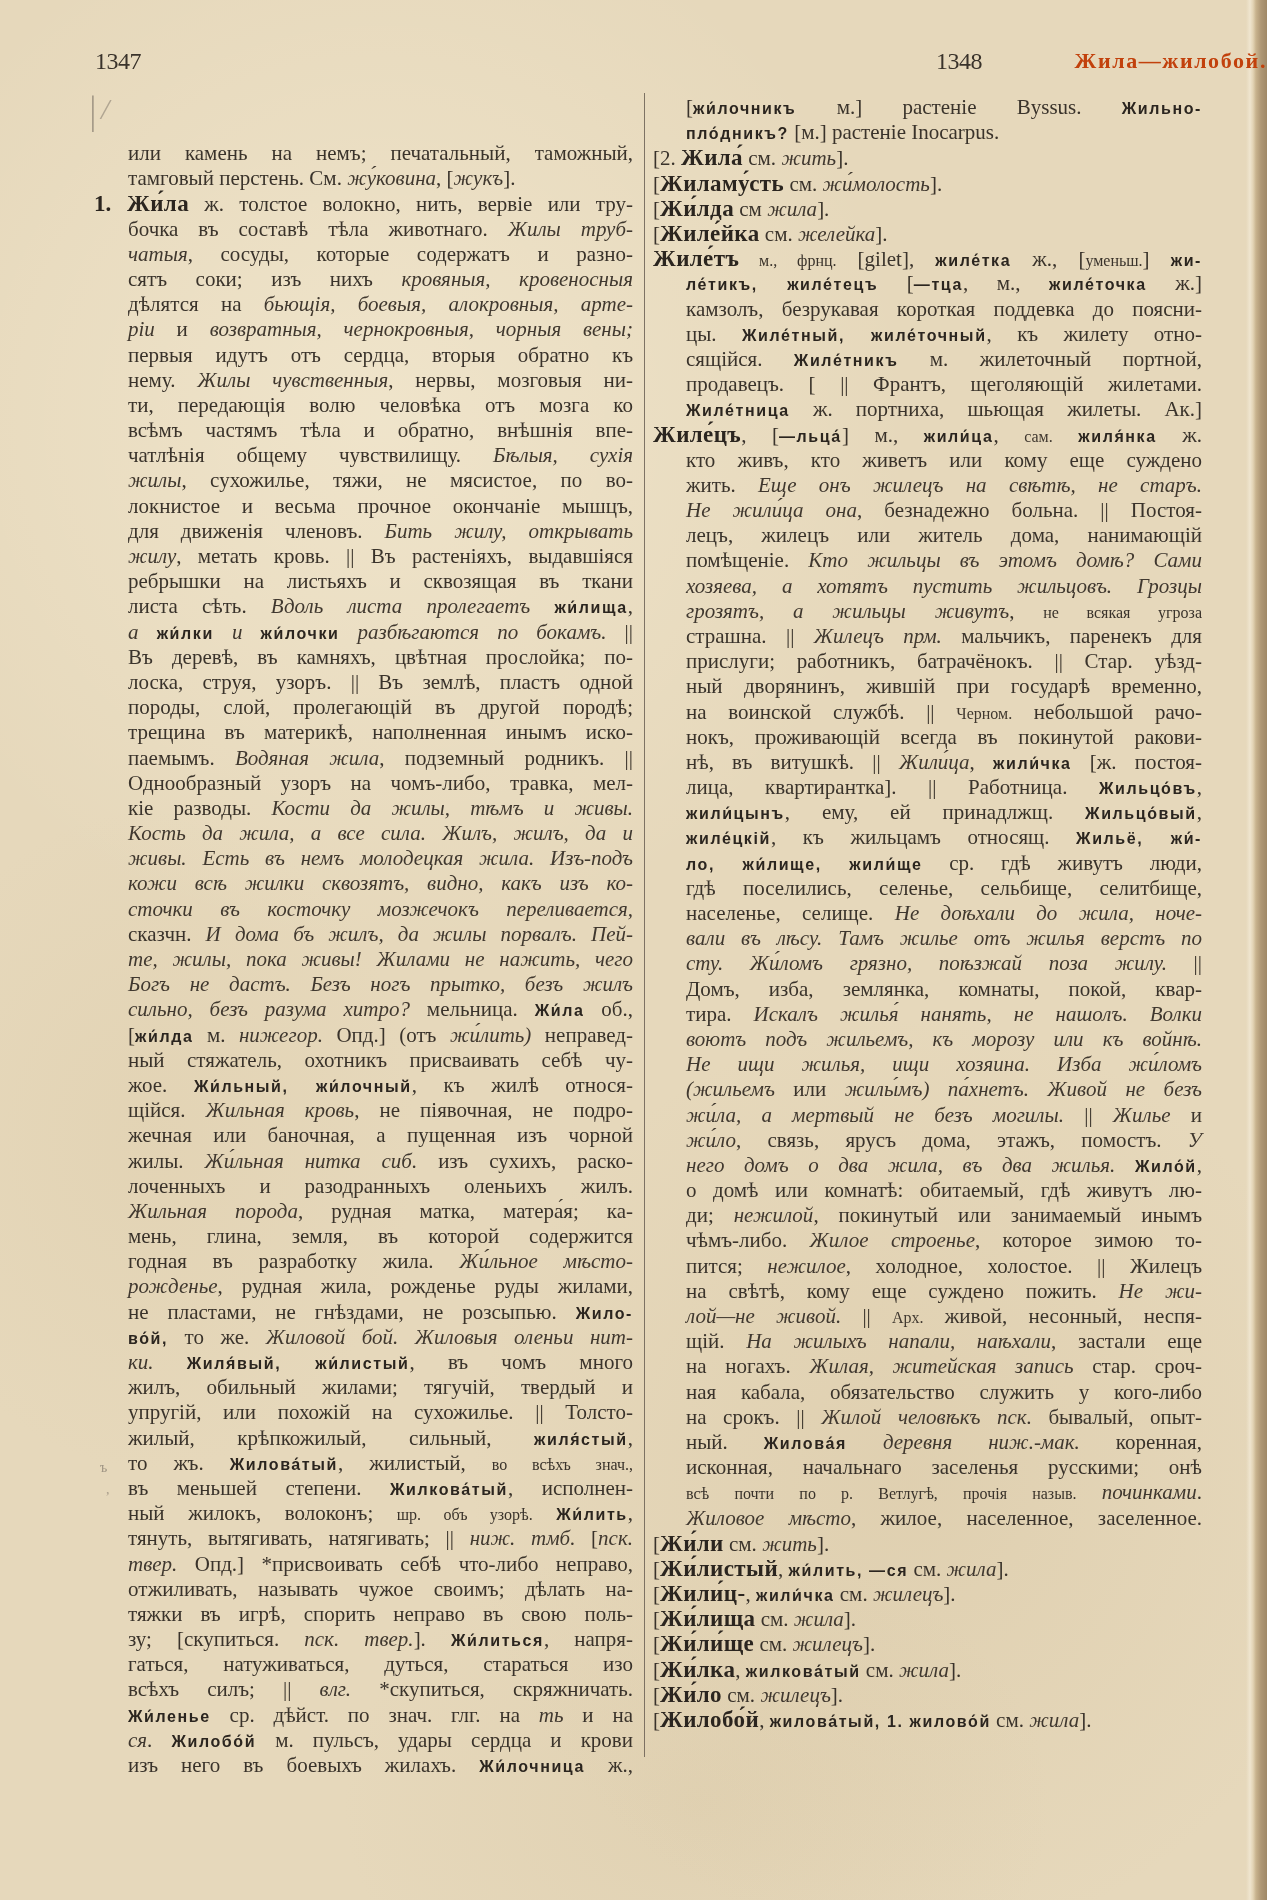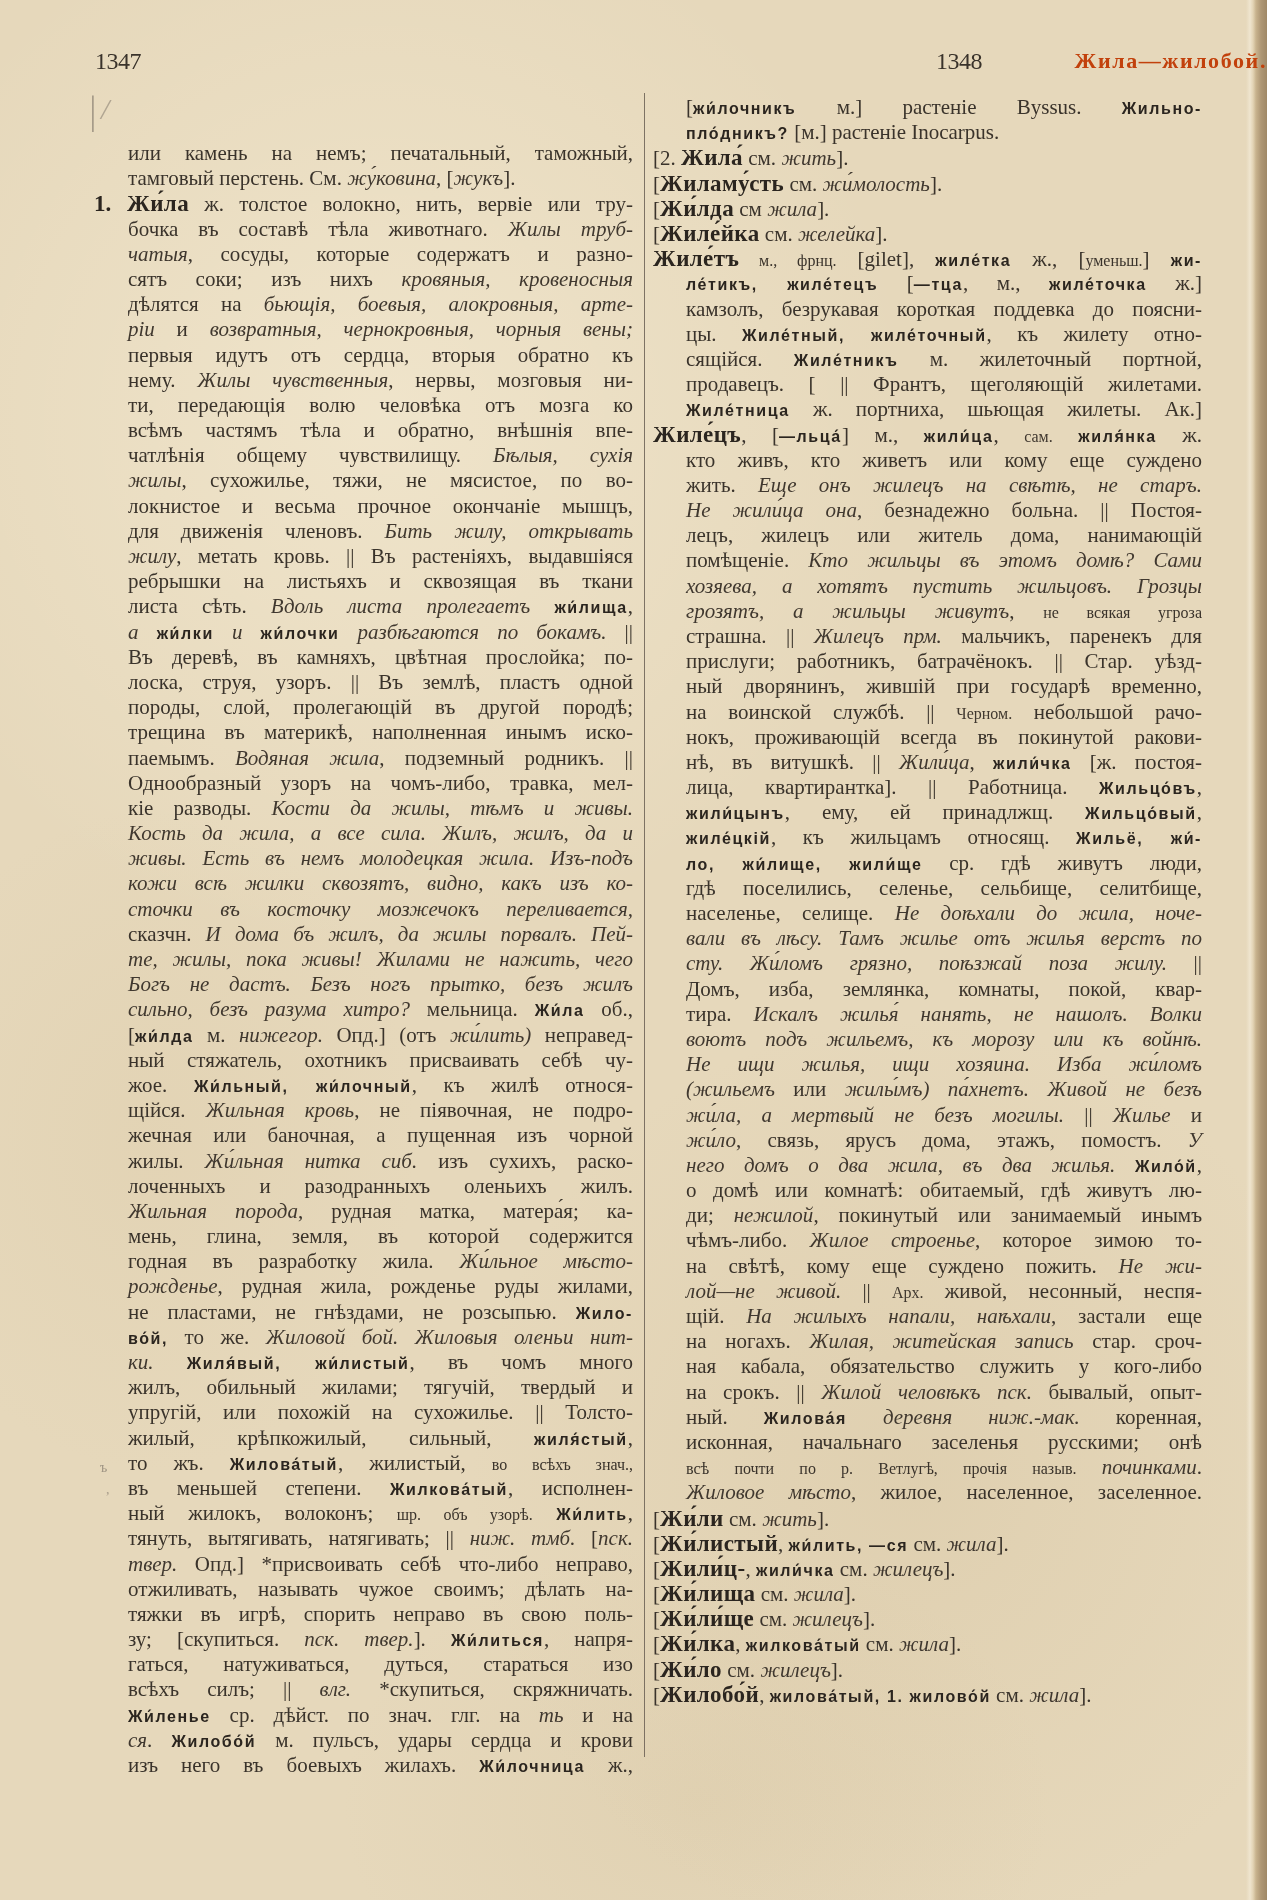--- a/index.html
+++ b/index.html
@@ -174,20 +174,21 @@
     <div class="line"><span class="seg-r">тира. </span><span class="seg-i">Искалъ жилья́ нанять, не нашолъ. Волки</span></div>
     <div class="line"><span class="seg-i">воютъ подъ жильемъ, къ морозу или къ войнѣ.</span></div>
     <div class="line"><span class="seg-i">Не ищи жилья, ищи хозяина. Изба жи́ломъ</span></div>
     <div class="line"><span class="seg-i">(жильемъ</span><span class="seg-r"> или </span><span class="seg-i">жилы́мъ) па́хнетъ. Живой не безъ</span></div>
     <div class="line"><span class="seg-i">жи́ла, а мертвый не безъ могилы.</span><span class="seg-r"> || </span><span class="seg-i">Жилье</span><span class="seg-r"> и</span></div>
     <div class="line"><span class="seg-i">жи́ло</span><span class="seg-r">, связь, ярусъ дома, этажъ, помостъ. </span><span class="seg-i">У</span></div>
     <div class="line"><span class="seg-i">него домъ о два жила, въ два жилья.</span><span class="seg-r"> </span><span class="seg-b">Жило́й</span><span class="seg-r">,</span></div>
     <div class="line"><span class="seg-r">о домѣ или комнатѣ: обитаемый, гдѣ живутъ лю-</span></div>
     <div class="line"><span class="seg-r">ди; </span><span class="seg-i">нежилой</span><span class="seg-r">, покинутый или занимаемый инымъ</span></div>
     <div class="line"><span class="seg-r">чѣмъ-либо. </span><span class="seg-i">Жилое строенье</span><span class="seg-r">, которое зимою то-</span></div>
+    <div class="line"><span class="seg-r">пится; </span><span class="seg-i">нежилое</span><span class="seg-r">, холодное, холостое. || Жилецъ</span></div>
     <div class="line"><span class="seg-r">на свѣтѣ, кому еще суждено пожить. </span><span class="seg-i">Не жи-</span></div>
     <div class="line"><span class="seg-i">лой—не живой.</span><span class="seg-r"> || </span><span class="seg-si">Арх.</span><span class="seg-r"> живой, несонный, неспя-</span></div>
     <div class="line"><span class="seg-r">щій. </span><span class="seg-i">На жилыхъ напали, наѣхали</span><span class="seg-r">, застали еще</span></div>
     <div class="line"><span class="seg-r">на ногахъ. </span><span class="seg-i">Жилая, житейская запись</span><span class="seg-r"> стар. сроч-</span></div>
     <div class="line"><span class="seg-r">ная кабала, обязательство служить у кого-либо</span></div>
     <div class="line"><span class="seg-r">на срокъ. || </span><span class="seg-i">Жилой человѣкъ пск.</span><span class="seg-r"> бывалый, опыт-</span></div>
     <div class="line"><span class="seg-r">ный. </span><span class="seg-b">Жилова́я</span><span class="seg-r"> </span><span class="seg-i">деревня ниж.-мак.</span><span class="seg-r"> коренная,</span></div>
     <div class="line"><span class="seg-r">исконная, начальнаго заселенья русскими; онѣ</span></div>
     <div class="line"><span class="seg-s">всѣ почти по р. Ветлугѣ, прочія назыв. </span><span class="seg-i">починками</span><span class="seg-r">.</span></div>
     <div class="line"><span class="seg-i">Жиловое мѣсто</span><span class="seg-r">, жилое, населенное, заселенное.</span></div>

